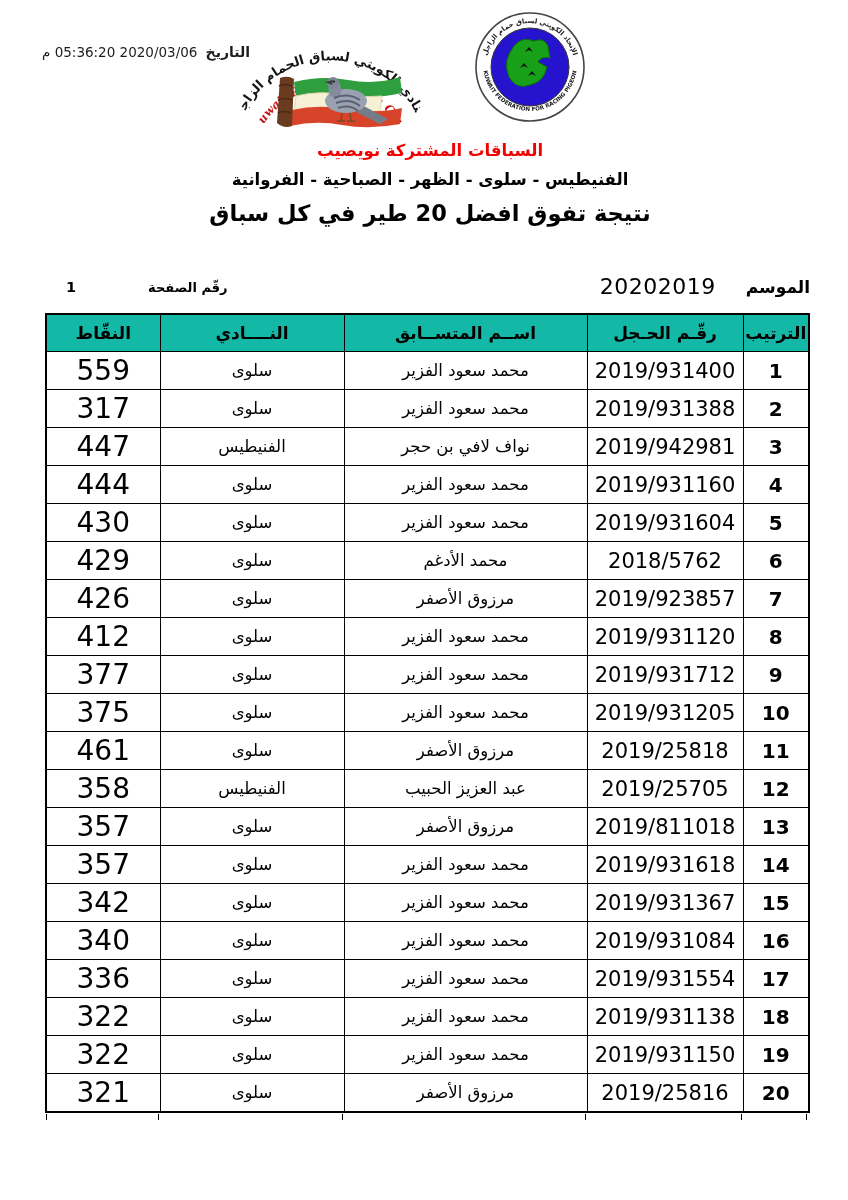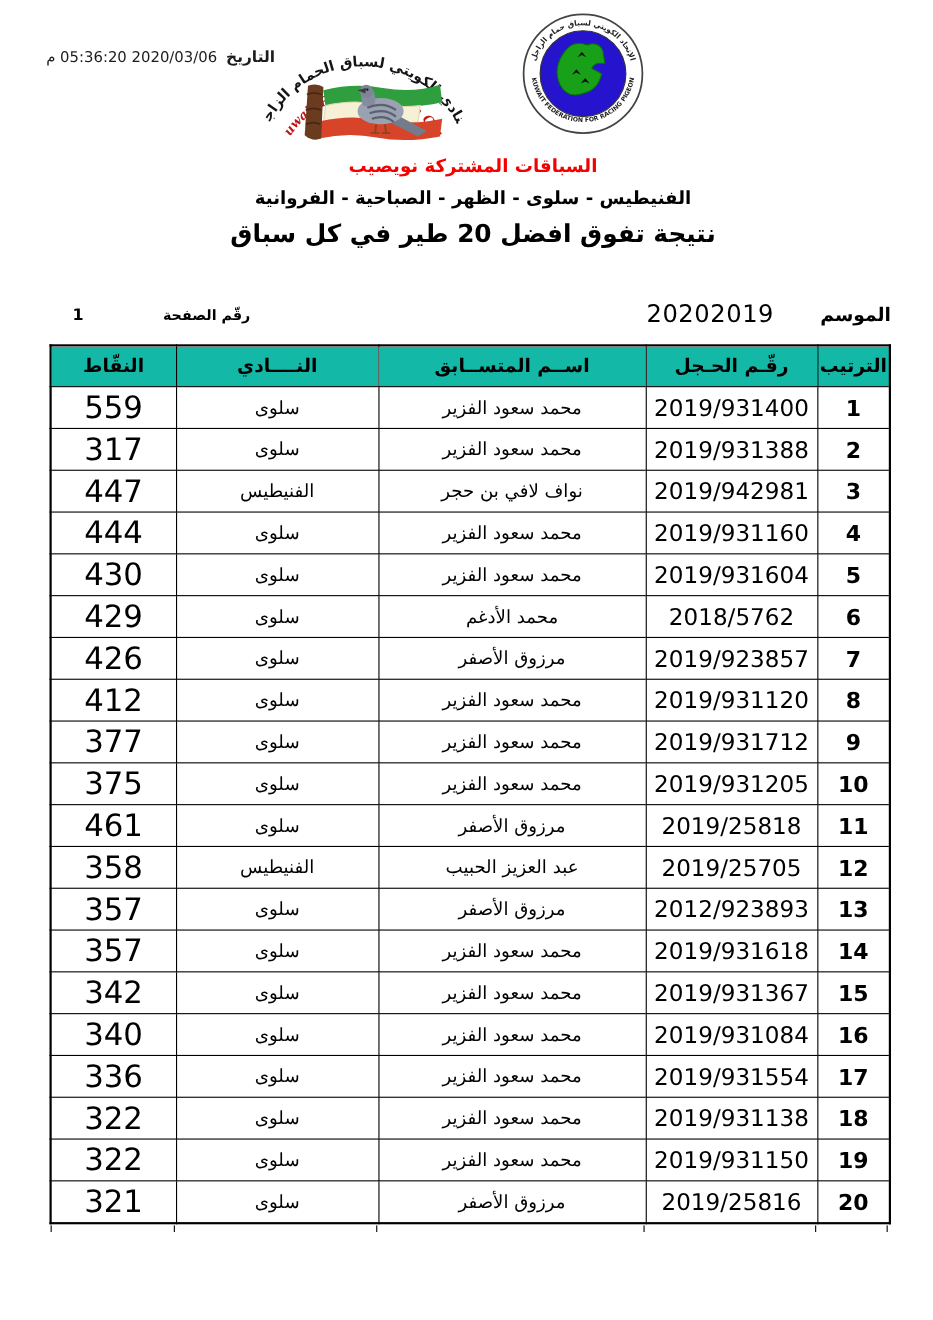--- a/index.html
+++ b/index.html
@@ -19,21 +19,21 @@
   
   .club-logo{position:absolute;left:230px;top:8px;width:200px;height:130px;}
   .fed-logo{position:absolute;left:470px;top:8px;width:120px;height:120px;}
   
   .center-line{position:absolute;left:0;width:860px;text-align:center;font-weight:bold;direction:rtl;}
   .title-red{top:141px;font-size:16.5px;color:#f30000;}
   .clubs-line{top:170px;font-size:16.5px;color:#000;}
   .result-title{top:200px;font-size:22.5px;color:#000;}
   
   .season-row{position:absolute;top:274px;right:38px;direction:rtl;display:flex;align-items:center;gap:30px;}
-  .season-row .lbl{font-weight:bold;font-size:17px;margin-left:12px;}
+  .season-row .lbl{font-weight:bold;font-size:17px;}
   .season-row .val{font-size:22px;letter-spacing:.5px;}
   .pagenum-row{position:absolute;top:279px;left:66px;direction:rtl;display:flex;align-items:center;gap:24px;}
   .pagenum-row .lbl{font-weight:bold;font-size:13px;margin-left:48px;}
   .pagenum-row .val{font-weight:bold;font-size:14.5px;}
   
   table.results{
     position:absolute;top:313px;left:45px;width:763px;
     border-collapse:collapse;direction:rtl;table-layout:fixed;
     border:2px solid #000;
   }
@@ -230,21 +230,21 @@
   </tr>
       <tr>
     <td class="c-rank">12</td>
     <td class="c-ring">2019/25705</td>
     <td class="c-name">عبد العزيز الحبيب</td>
     <td class="c-club">الفنيطيس</td>
     <td class="c-points">358</td>
   </tr>
       <tr>
     <td class="c-rank">13</td>
-    <td class="c-ring">2012/923893</td>
+    <td class="c-ring">2019/811018</td>
     <td class="c-name">مرزوق الأصفر</td>
     <td class="c-club">سلوى</td>
     <td class="c-points">357</td>
   </tr>
       <tr>
     <td class="c-rank">14</td>
     <td class="c-ring">2019/931618</td>
     <td class="c-name">محمد سعود الفزير</td>
     <td class="c-club">سلوى</td>
     <td class="c-points">357</td>

